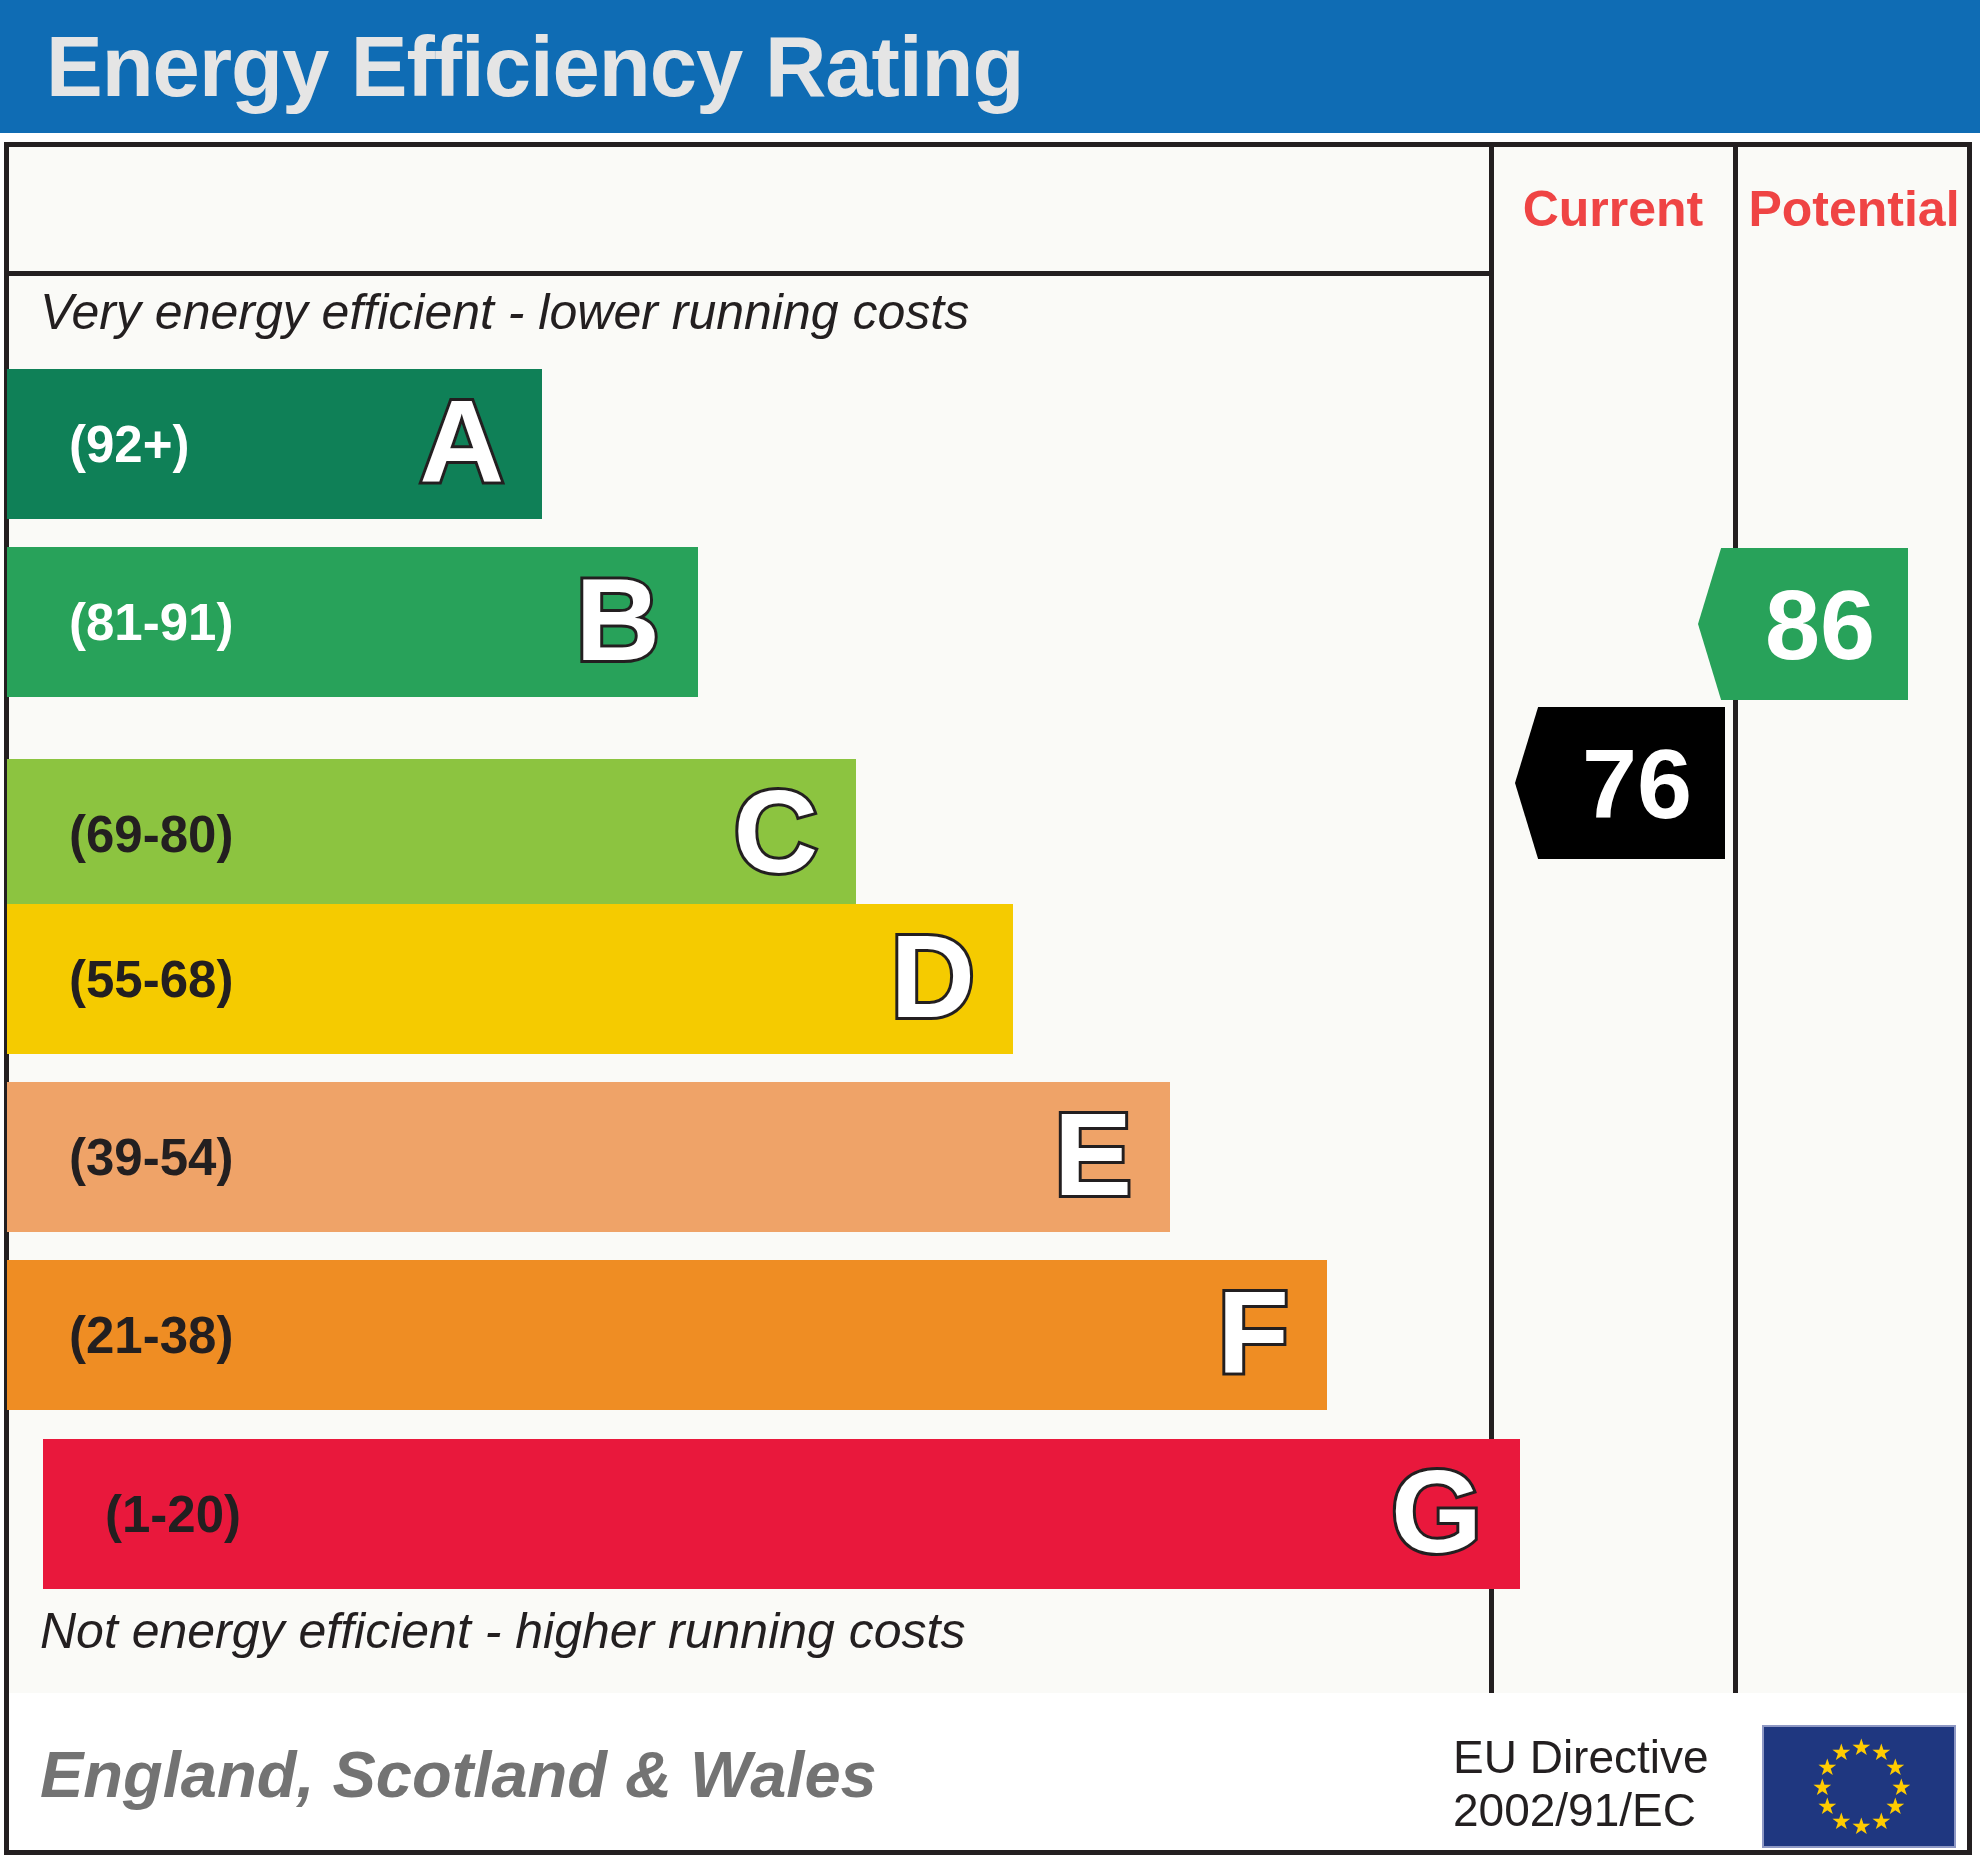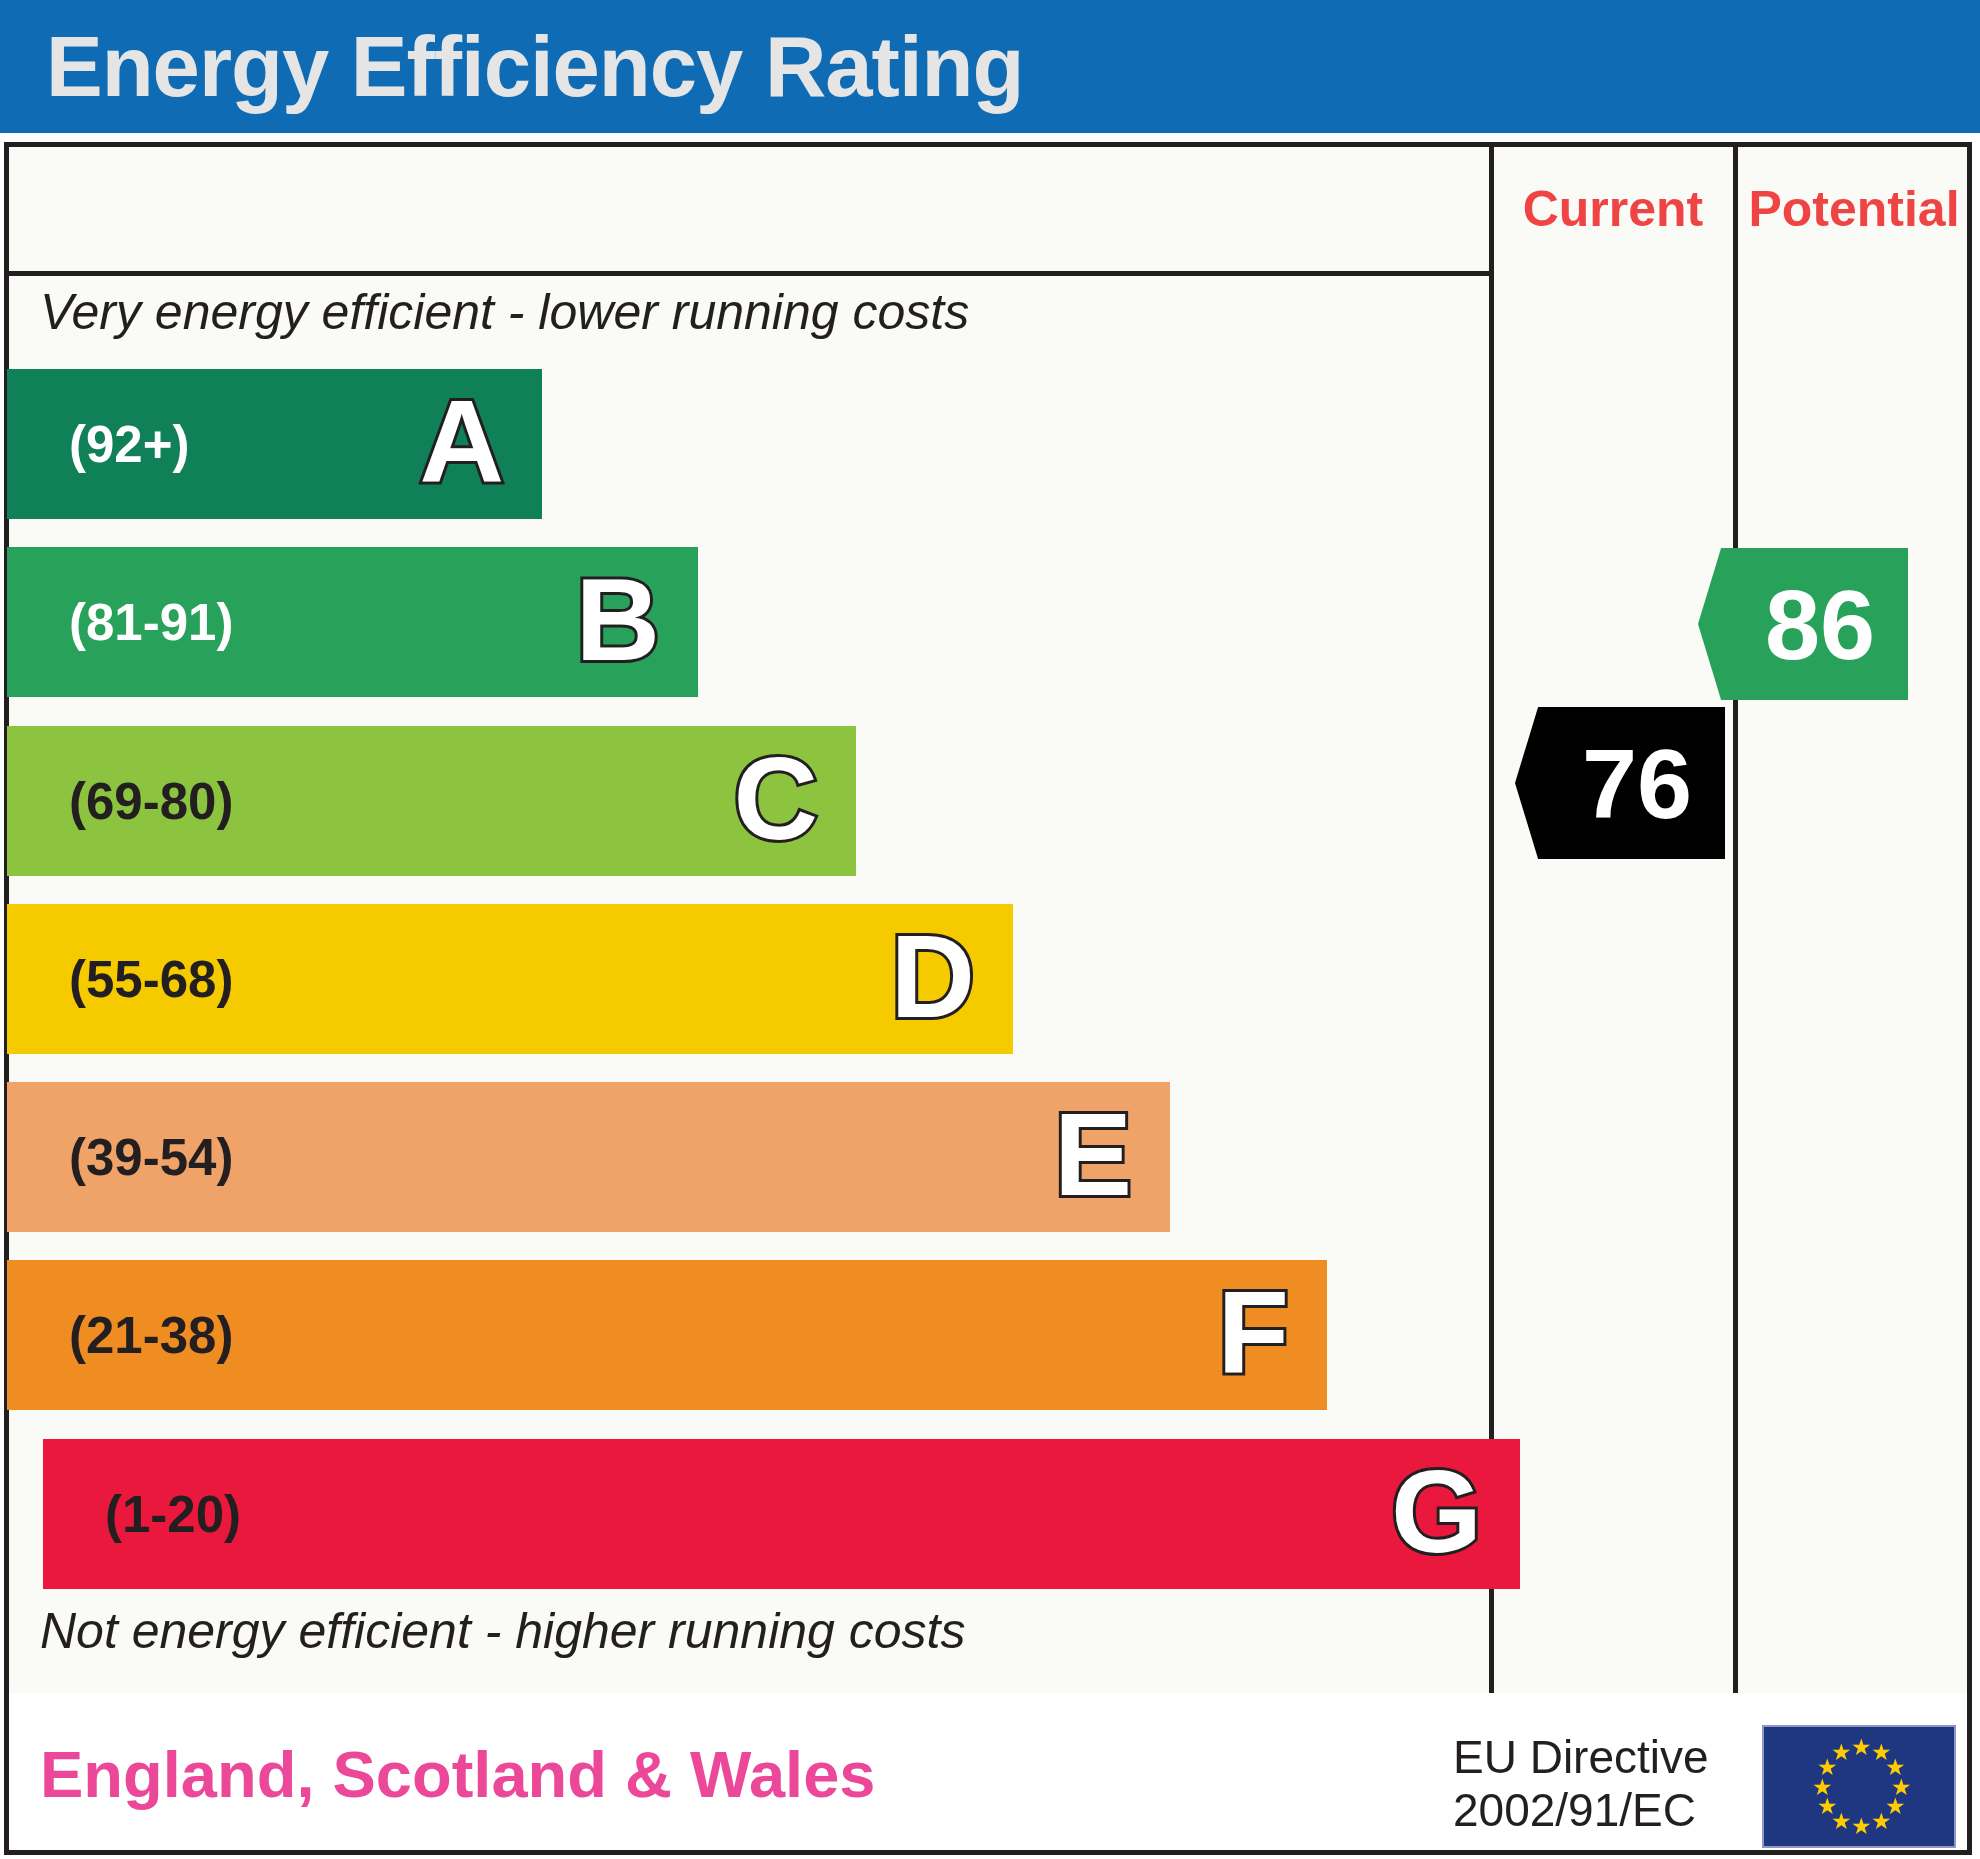--- a/index.html
+++ b/index.html
@@ -178,23 +178,24 @@
     border-top: 0;
     box-sizing: border-box;
     background: #ffffff;
   }
   .footer-region {
     position: absolute;
     left: 40px;
     top: 1742px;
     font-size: 65px;
     font-weight: bold;
-    color: #ec4899;
+    color: #737373;
     white-space: nowrap;
     line-height: 65px;
+    font-style: italic;
   }
   .footer-directive {
     position: absolute;
     left: 1453px;
     top: 1731px;
     font-size: 46px;
     color: #231f20;
     line-height: 53px;
     white-space: nowrap;
   }
@@ -243,21 +244,21 @@
 
   <div id="bands-layer">
       <div class="band" style="top: 369px; width: 535px; background: rgb(15, 128, 87);">
         <span class="band-range light">(92+)</span>
         <span class="band-letter" style="right: 38px;">A</span>
       </div>
       <div class="band" style="top: 547px; width: 691px; background: rgb(40, 162, 90);">
         <span class="band-range light">(81-91)</span>
         <span class="band-letter" style="right: 38px;">B</span>
       </div>
-      <div class="band" style="top: 726px; width: 849px; background: rgb(140, 196, 64);">
+      <div class="band" style="top: 759px; width: 849px; background: rgb(140, 196, 64);">
         <span class="band-range dark">(69-80)</span>
         <span class="band-letter" style="right: 38px;">C</span>
       </div>
       <div class="band" style="top: 904px; width: 1006px; background: rgb(245, 203, 0);">
         <span class="band-range dark">(55-68)</span>
         <span class="band-letter" style="right: 38px;">D</span>
       </div>
       <div class="band" style="top: 1082px; width: 1163px; background: rgb(239, 163, 104); text-align: center;">
         <span class="band-range dark">(39-54)</span>
         <span class="band-letter" style="right: 38px;">E</span>

